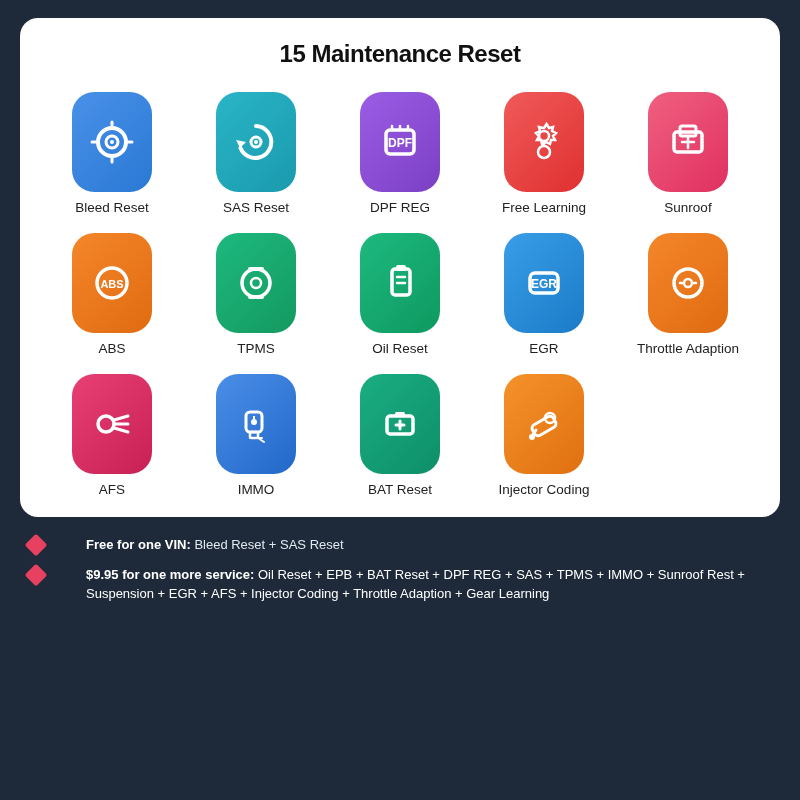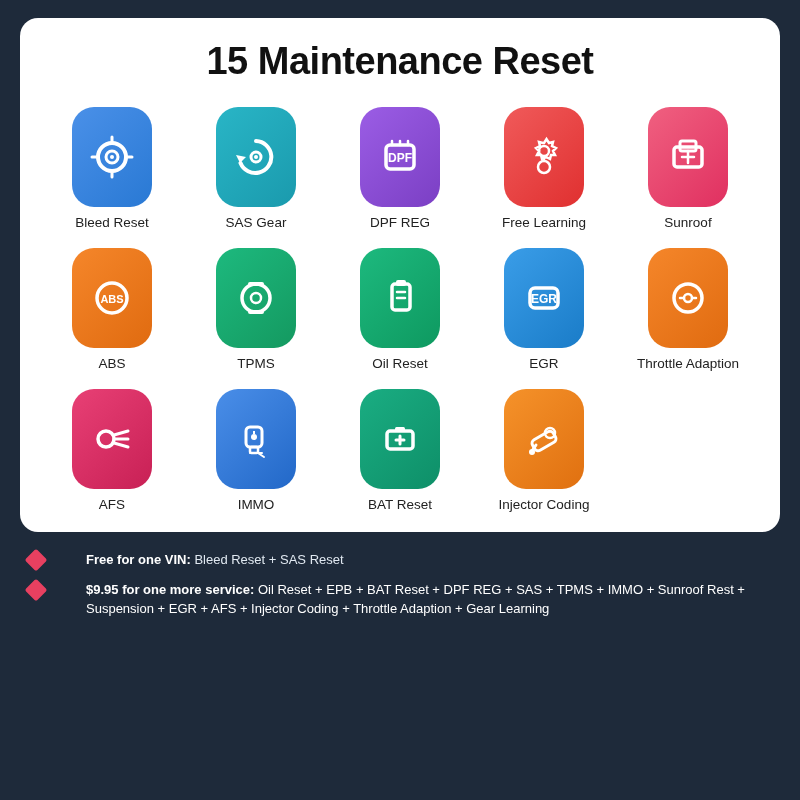--- a/index.html
+++ b/index.html
@@ -15,21 +15,21 @@
       overflow: hidden;
     }
     .main-card {
       background: #fff;
       border-radius: 18px;
       width: 760px;
       margin: 18px auto 14px;
       padding: 22px 20px 20px;
     }
     .page-title {
-      font-size: 38px;
+      font-size: 24px;
       font-weight: 800;
       text-align: center;
       color: #111;
       margin-bottom: 24px;
       letter-spacing: -0.5px;
     }
     .icon-grid {
       display: grid;
       grid-template-columns: repeat(5, 1fr);
       gap: 18px 0;
@@ -138,21 +138,21 @@
 
     <div class="icon-item">
       <div class="icon-shape bg-teal">
         <svg viewBox="0 0 44 44" fill="white">
           <path d="M22 6 A16 16 0 1 1 6.5 28" fill="none" stroke="white" stroke-width="4" stroke-linecap="round"></path>
           <polygon points="6,28 2,20 12,22" fill="white"></polygon>
           <circle cx="22" cy="22" r="5" fill="none" stroke="white" stroke-width="3"></circle>
           <circle cx="22" cy="22" r="2" fill="white"></circle>
         </svg>
       </div>
-      <span class="icon-label">SAS Gear</span>
+      <span class="icon-label">SAS Reset</span>
     </div>
 
     <div class="icon-item">
       <div class="icon-shape bg-purple">
         <svg viewBox="0 0 44 44" fill="white">
           <rect x="8" y="10" width="28" height="24" rx="4" fill="none" stroke="white" stroke-width="3.5"></rect>
           <text x="22" y="27" font-size="12" font-weight="bold" text-anchor="middle" fill="white" font-family="Arial">DPF</text>
           <line x1="14" y1="6" x2="14" y2="10" stroke="white" stroke-width="2.5" stroke-linecap="round"></line>
           <line x1="22" y1="6" x2="22" y2="10" stroke="white" stroke-width="2.5" stroke-linecap="round"></line>
           <line x1="30" y1="6" x2="30" y2="10" stroke="white" stroke-width="2.5" stroke-linecap="round"></line>

